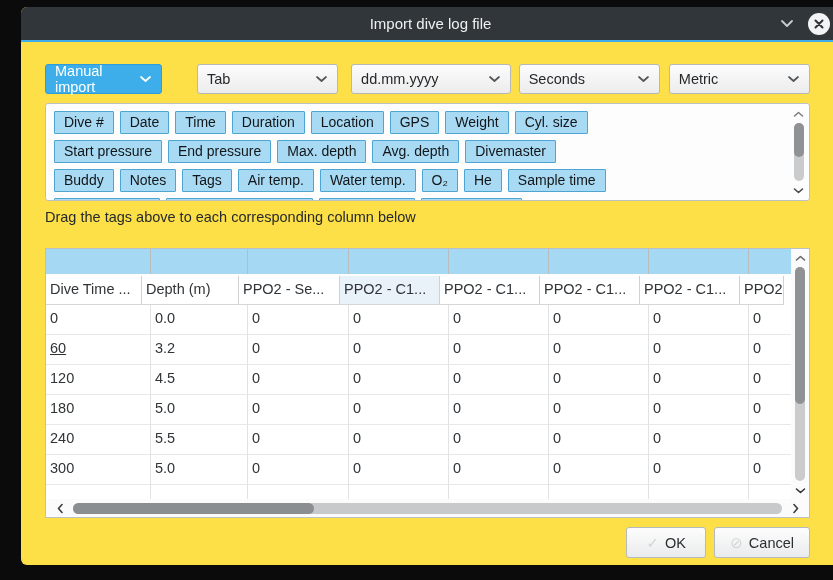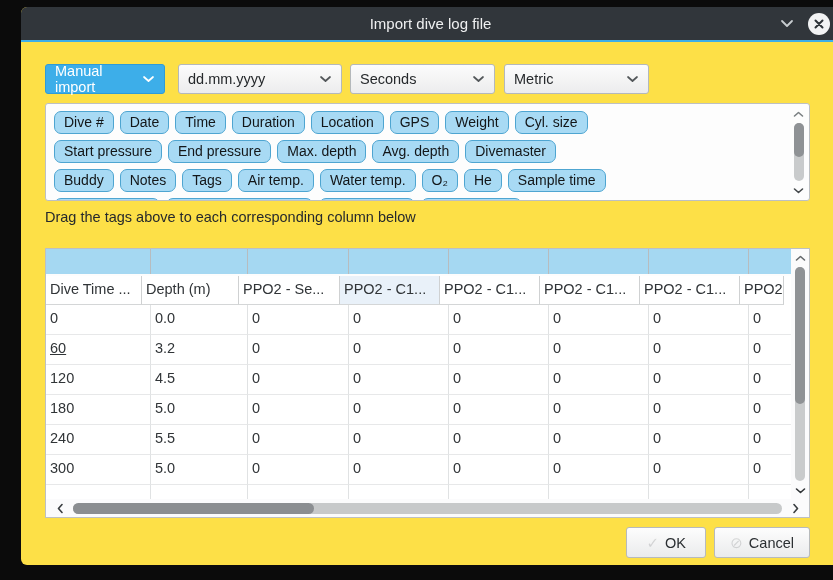--- a/index.html
+++ b/index.html
@@ -26,21 +26,21 @@
     padding:0 9px;font-size:14.5px;color:#26292c;}
   .combo .chev{display:flex;align-items:center;}
   .combo.primary{background:#3daee9;border-color:#2f9bd8;color:#ffffff;}
   .c1{width:120px;} .c2{width:145px;margin-left:35px;} .c3{width:164px;margin-left:13px;}
   .c4{width:145px;margin-left:8px;} .c5{width:145px;margin-left:9px;}
   
   .tag-panel{position:relative;margin-top:9px;height:98px;background:#fdfdfd;
     border:1px solid #bdc0c2;border-radius:3px;overflow:hidden;padding:5px 26px 0 5px;}
   .tag-row{height:29px;white-space:nowrap;overflow:hidden;}
   .tag{display:inline-block;height:23px;line-height:21px;padding:0 9px;margin:2px 3px;
-    background:#a8daf4;border:1px solid #4ea5d1;border-radius:7px;font-size:14px;color:#131618;}
+    background:#a8daf4;border:1px solid #4ea5d1;border-radius:1px;font-size:14px;color:#131618;}
   
   .vscroll{position:absolute;right:3px;top:3px;bottom:3px;width:15px;
     display:flex;flex-direction:column;align-items:center;}
   .vchev{height:14px;display:flex;align-items:center;justify-content:center;}
   .vtrack{flex:1;width:10px;background:#c9cbcc;border-radius:5px;position:relative;margin:2px 0;}
   .vthumb{position:absolute;top:0;left:0;width:100%;background:#8f9295;border-radius:5px;}
   
   .instruction{margin:8px 0 23px;font-size:14.5px;color:#26292c;}
   
   .table-panel{position:relative;height:270px;background:#ffffff;border:1px solid #bdc0c2;}
@@ -95,20 +95,28 @@
 
     <div class="combo-row">
       <div class="combo primary c1">
         <span>Manual import</span>
         <span class="chev">
           <svg width="13" height="8" viewBox="0 0 13 8">
               <polyline points="2,2 6.5,6 11,2" fill="none" stroke="#ffffff" stroke-width="1.7" stroke-linecap="round" stroke-linejoin="round"></polyline>
             </svg>
         </span>
       </div>
+      <div class="combo c2">
+        <span>Tab</span>
+        <span class="chev">
+          <svg width="13" height="8" viewBox="0 0 13 8">
+              <polyline points="2,2 6.5,6 11,2" fill="none" stroke="#53575a" stroke-width="1.7" stroke-linecap="round" stroke-linejoin="round"></polyline>
+            </svg>
+        </span>
+      </div>
       <div class="combo c3">
         <span>dd.mm.yyyy</span>
         <span class="chev">
           <svg width="13" height="8" viewBox="0 0 13 8">
               <polyline points="2,2 6.5,6 11,2" fill="none" stroke="#53575a" stroke-width="1.7" stroke-linecap="round" stroke-linejoin="round"></polyline>
             </svg>
         </span>
       </div>
       <div class="combo c4">
         <span>Seconds</span>

